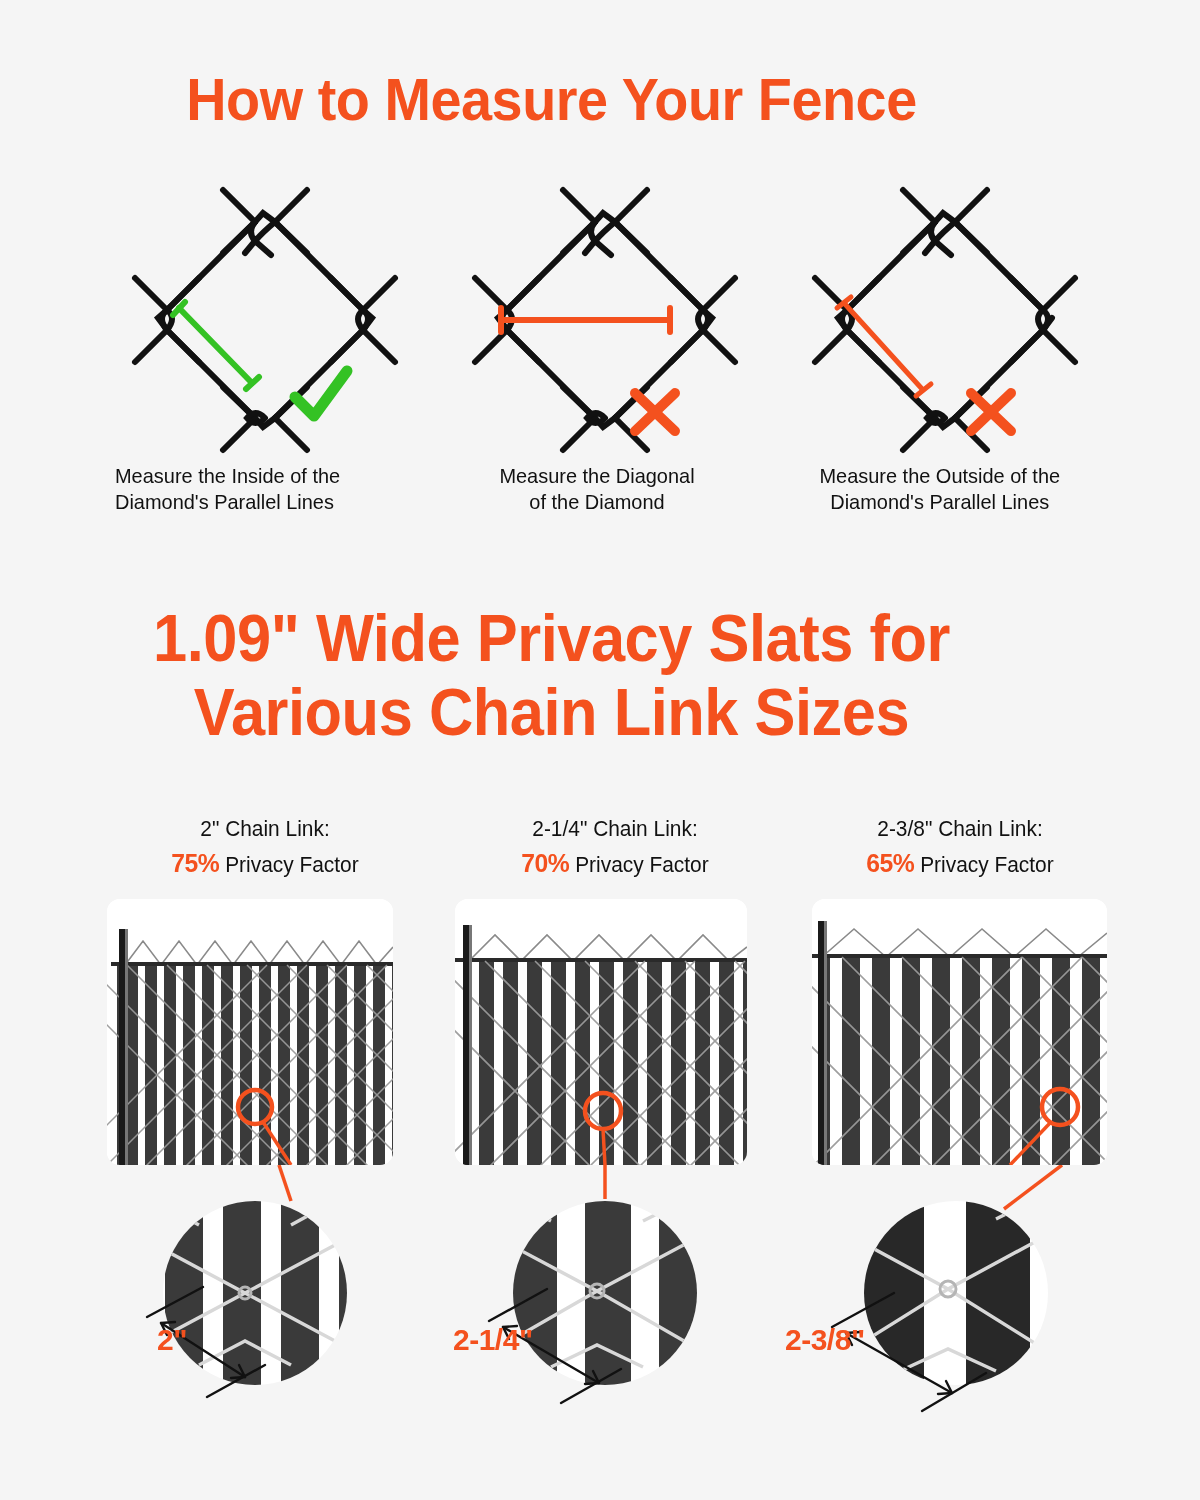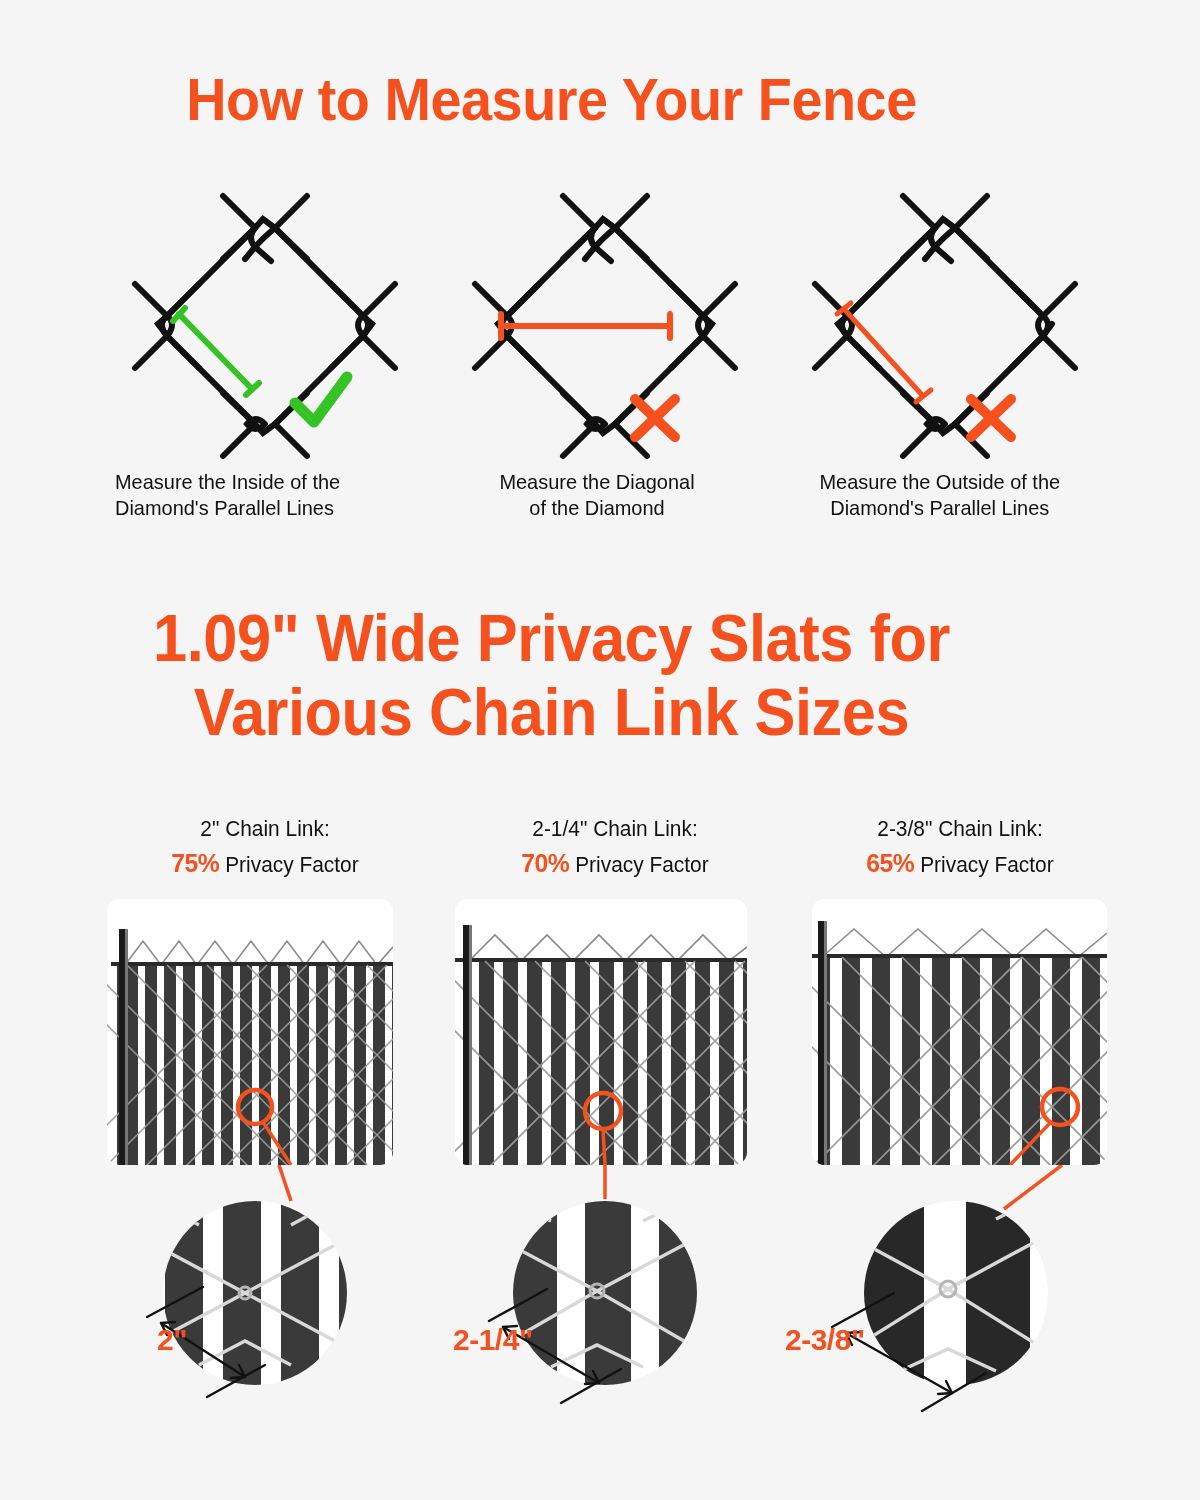--- a/index.html
+++ b/index.html
@@ -24,21 +24,21 @@
     transform: scaleX(0.93);
   }
   #headline-1 { top: 70px; font-size: 60px; }
   #headline-2 { top: 605px; font-size: 66px; }
   #headline-2 .l2 { display: block; margin-top: 8px; }
 
   
   .diamond-row {
     position: absolute; top: 175px; left: 0; width: 1200px; height: 350px;
   }
-  .diamond-col { position: absolute; top: 6px; width: 340px; height: 300px; }
+  .diamond-col { position: absolute; top: 0; width: 340px; height: 300px; }
   #diamond-col-1 { left: 95px; }
   #diamond-col-2 { left: 435px; }
   #diamond-col-3 { left: 775px; }
   .diamond-svg { display: block; width: 340px; height: 290px; }
 
   .dcaption {
     position: absolute; top: 288px;
     font-size: 21px; line-height: 1.25; color: #111;
     font-family: "Liberation Sans Narrow", "Liberation Sans", sans-serif;
     transform: scaleX(0.95); transform-origin: left top;

